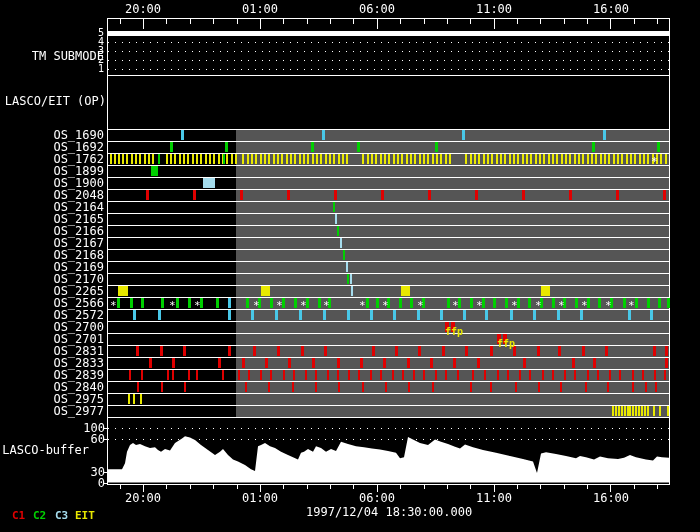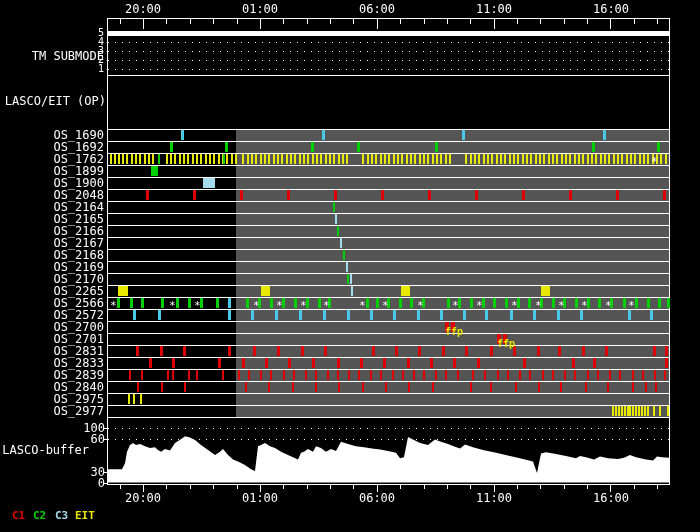--- a/index.html
+++ b/index.html
@@ -34,20 +34,21 @@
   <div class="abs" style="left:236px;top:129px;width:433px;height:288px;background:#555555;"></div>
 
   <div class="lbl" style="left:0px;top:50px;width:104px;text-align:right;">TM SUBMODE</div>
   <div class="lbl" style="left:0px;top:95px;width:106px;text-align:right;">LASCO/EIT (OP)</div>
   <div class="lbl" style="left:0px;top:444px;width:89px;text-align:right;">LASCO-buffer</div>
 
   <svg class="abs" style="left:108px;top:418px;" width="561" height="67">
     <polygon id="bufpoly" fill="#ffffff" points="0,64.5 0,51.3 14,51.3 17,45.3 19,33.7 22,27.1 25,24.9 28,27.1 32,26.0 37,28.2 42,29.9 47,29.3 50,32.1 53,33.7 57,30.9 62,32.6 67,24.9 74,20.5 77,18.3 82,19.4 87,22.1 93,27.1 100,32.1 107,37.0 112,33.7 115,30.9 120,37.0 125,41.4 130,43.6 137,46.9 143,51.3 147,52.9 150,28.2 153,27.1 157,24.9 162,28.2 167,29.9 173,33.7 180,37.0 185,39.2 190,41.4 193,34.8 196,33.7 200,30.9 205,33.7 208,28.2 213,29.9 218,33.7 223,30.9 228,33.1 233,23.8 240,26.0 248,28.2 256,29.3 264,30.4 272,31.5 280,33.1 288,34.8 292,40.3 296,39.2 300,18.9 305,21.6 312,24.9 320,27.1 327,21.6 333,23.8 340,26.0 347,28.8 352,30.4 357,26.6 365,29.3 375,32.1 388,34.8 402,38.1 415,40.9 425,43.6 429,55.1 433,35.4 438,34.3 448,35.9 458,38.1 468,40.3 472,38.1 478,39.2 486,41.4 492,38.6 500,40.3 510,40.9 516,39.8 522,37.0 528,39.2 538,41.4 545,42.5 549,38.6 554,39.2 561,39.8 561,64.5"></polygon>
   </svg>
 
+  <div class="lbl" style="left:306px;top:506px;width:166px;text-align:center;">1997/12/04 18:30:00.000</div>
 
   <div id="gen">
       <div class="vline" style="left: 119.7px; top: 19px; height: 5px;"></div>
       <div class="vline" style="left: 119.7px; top: 485px; height: 4px;"></div>
       <div class="vline" style="left: 143.07px; top: 19px; height: 10px;"></div>
       <div class="vline" style="left: 143.07px; top: 485px; height: 7px;"></div>
       <div class="vline" style="left: 166.44px; top: 19px; height: 5px;"></div>
       <div class="vline" style="left: 166.44px; top: 485px; height: 4px;"></div>
       <div class="vline" style="left: 189.81px; top: 19px; height: 5px;"></div>
       <div class="vline" style="left: 189.81px; top: 485px; height: 4px;"></div>

